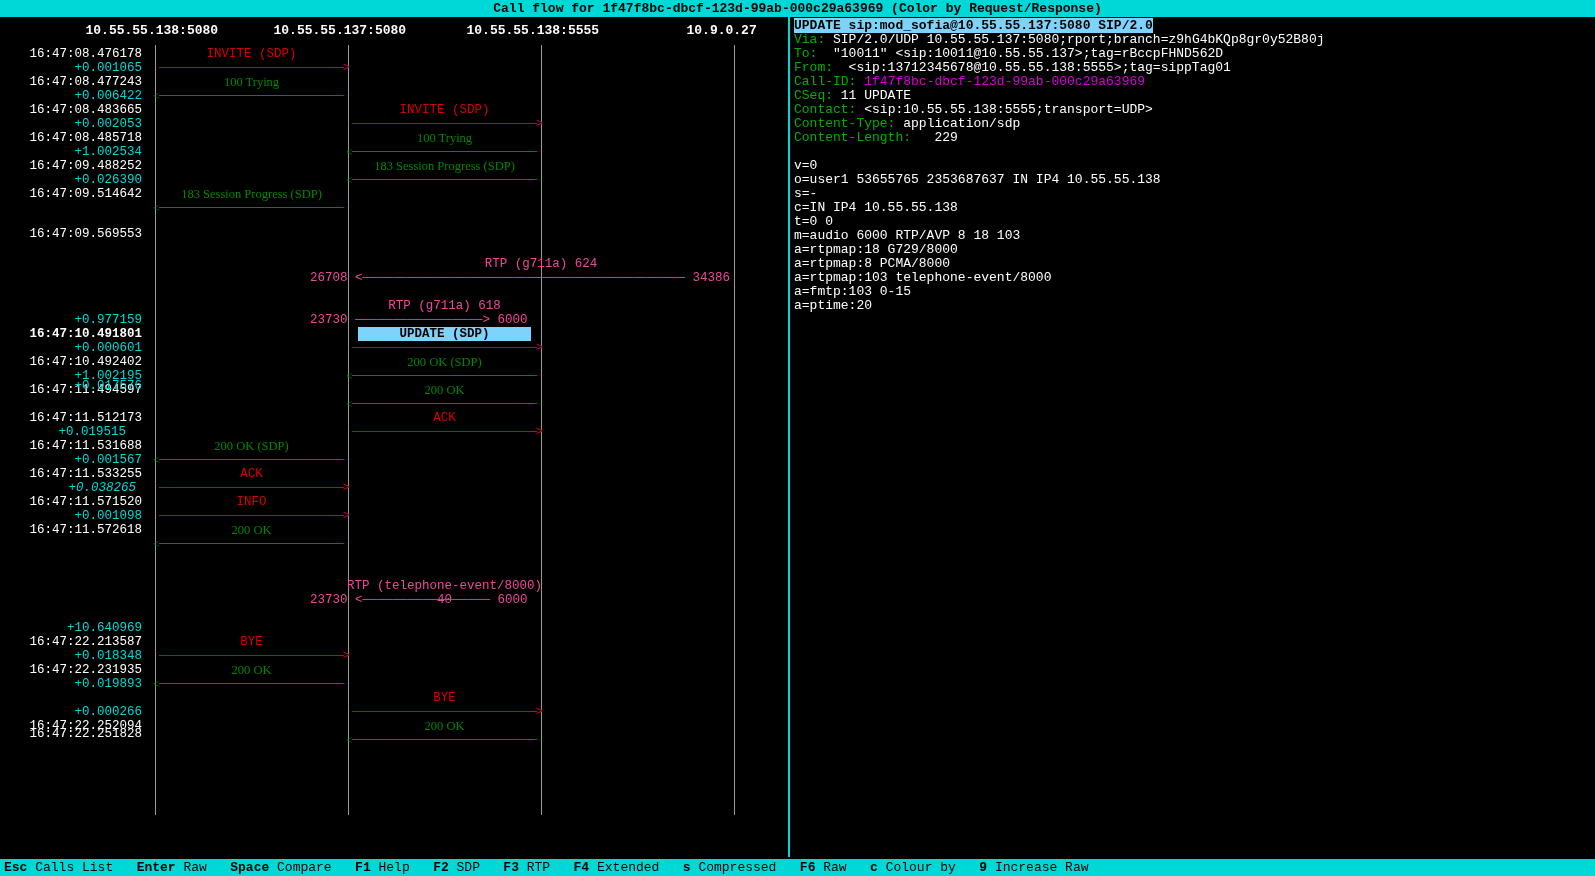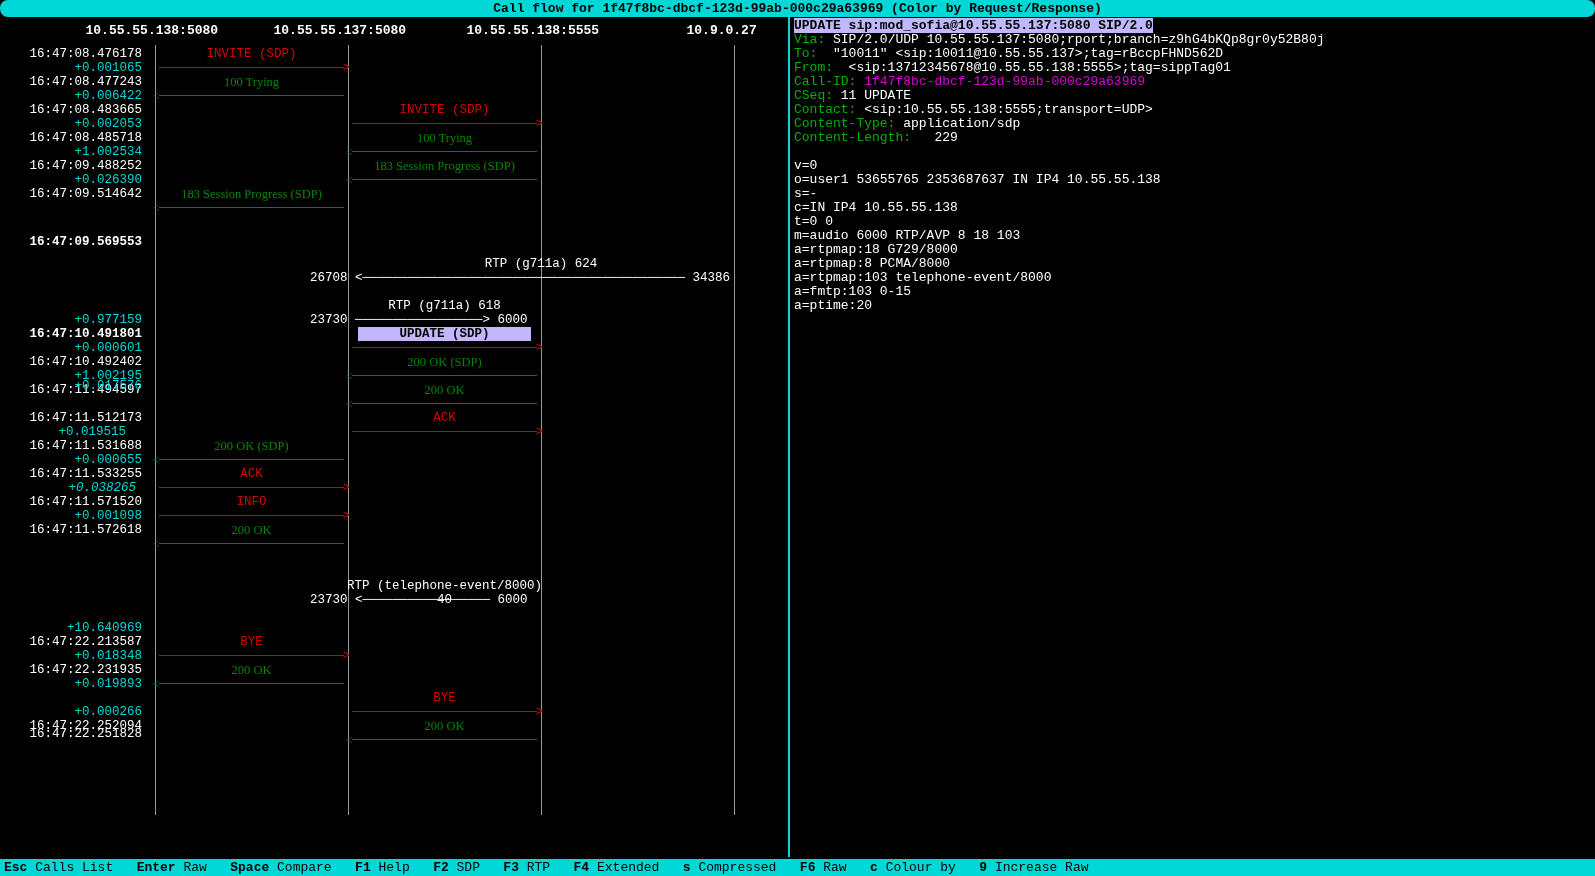--- a/index.html
+++ b/index.html
@@ -13,21 +13,20 @@
   overflow: hidden;
   position: relative;
 }
 .title-bar {
   background: #00d7d7;
   color: #000;
   text-align: center;
   font-weight: bold;
   padding: 1px 0;
   font-size: 13px;
-  border-radius: 8px;
 }
 .main {
   display: flex;
   height: calc(100% - 36px);
 }
 .flow-panel {
   width: 790px;
   position: relative;
   border-right: 2px solid #00d7d7;
 }
@@ -91,26 +90,26 @@
 }
 .arrow-head {
   position: absolute;
   top: 1px;
   font-size: 12px;
   line-height: 12px;
 }
 .c-red { color: #d70000; }
 .c-green { color: #008700; font-family: Liberation Serif, serif; }
 .c-magenta { color: #d700d7; }
-.bg-sel { background: #c4b5fd; color: #000; font-weight: bold; }
+.bg-sel { background: #7dd3fc; color: #000; font-weight: bold; }
 .rtp-row {
   position: absolute;
   height: 14px;
   font-size: 12.5px;
-  color: #ffffff;
+  color: #ec4899;
 }
 .footer {
   position: absolute;
   bottom: 0;
   left: 0;
   right: 0;
   background: #00d7d7;
   color: #000;
   font-size: 13px;
   padding: 1px 4px;
@@ -147,36 +146,36 @@
           <div class="ts-row ts-abs" style="position: absolute; top: 56px; right: 6px; font-weight: normal;">16:47:08.483665</div>
           <div class="ts-row ts-delta" style="position: absolute; top: 70px; right: 6px;">+0.002053</div>
           <div class="ts-row ts-abs" style="position: absolute; top: 84px; right: 6px; font-weight: normal;">16:47:08.485718</div>
           <div class="ts-row ts-delta" style="position: absolute; top: 98px; right: 6px;">+1.002534</div>
           <div class="ts-row ts-abs" style="position: absolute; top: 112px; right: 6px; font-weight: normal;">16:47:09.488252</div>
           <div class="ts-row ts-delta" style="position: absolute; top: 126px; right: 6px;">+0.026390</div>
           <div class="ts-row ts-abs" style="position: absolute; top: 140px; right: 6px; font-weight: normal;">16:47:09.514642</div>
           <div class="ts-row ts-delta" style="position: absolute; top: 154px; right: 6px;"></div>
           <div class="ts-row ts-abs" style="position: absolute; top: 168px; right: 6px; font-weight: normal;"></div>
           <div class="ts-row ts-delta" style="position: absolute; top: 182px; right: 6px;"></div>
-          <div class="ts-row ts-abs" style="position: absolute; top: 188px; right: 6px; font-weight: bold;">16:47:09.569553</div>
+          <div class="ts-row ts-abs" style="position: absolute; top: 180px; right: 6px; font-weight: normal;">16:47:09.569553</div>
           <div class="ts-row ts-delta" style="position: absolute; top: 210px; right: 6px;"></div>
           <div class="ts-row ts-abs" style="position: absolute; top: 224px; right: 6px; font-weight: normal;"></div>
           <div class="ts-row ts-delta" style="position: absolute; top: 238px; right: 6px;"></div>
           <div class="ts-row ts-abs" style="position: absolute; top: 252px; right: 6px; font-weight: normal;"></div>
           <div class="ts-row ts-delta" style="position: absolute; top: 266px; right: 6px;">+0.977159</div>
           <div class="ts-row ts-sel" style="position: absolute; top: 280px; right: 6px; font-weight: bold;">16:47:10.491801</div>
           <div class="ts-row ts-delta" style="position: absolute; top: 294px; right: 6px;">+0.000601</div>
           <div class="ts-row ts-abs" style="position: absolute; top: 308px; right: 6px; font-weight: normal;">16:47:10.492402</div>
           <div class="ts-row ts-delta" style="position: absolute; top: 322px; right: 6px;">+1.002195</div>
           <div class="ts-row ts-abs" style="position: absolute; top: 336px; right: 6px; font-weight: normal;">16:47:11.494597</div>
           <div class="ts-row ts-delta" style="position: absolute; top: 332px; right: 6px;">+0.017576</div>
           <div class="ts-row ts-abs" style="position: absolute; top: 364px; right: 6px; font-weight: normal;">16:47:11.512173</div>
           <div class="ts-row ts-delta" style="position: absolute; top: 378px; right: 22px;">+0.019515</div>
           <div class="ts-row ts-abs" style="position: absolute; top: 392px; right: 6px; font-weight: normal;">16:47:11.531688</div>
-          <div class="ts-row ts-delta" style="position: absolute; top: 406px; right: 6px;">+0.000655</div>
+          <div class="ts-row ts-delta" style="position: absolute; top: 406px; right: 6px;">+0.001567</div>
           <div class="ts-row ts-abs" style="position: absolute; top: 420px; right: 6px; font-weight: normal;">16:47:11.533255</div>
           <div class="ts-row ts-delta" style="position: absolute; top: 434px; right: 12px; font-style: italic;">+0.038265</div>
           <div class="ts-row ts-abs" style="position: absolute; top: 448px; right: 6px; font-weight: normal;">16:47:11.571520</div>
           <div class="ts-row ts-delta" style="position: absolute; top: 462px; right: 6px;">+0.001098</div>
           <div class="ts-row ts-abs" style="position: absolute; top: 476px; right: 6px; font-weight: normal;">16:47:11.572618</div>
           <div class="ts-row ts-delta" style="position: absolute; top: 490px; right: 6px;"></div>
           <div class="ts-row ts-abs" style="position: absolute; top: 504px; right: 6px; font-weight: normal;"></div>
           <div class="ts-row ts-delta" style="position: absolute; top: 518px; right: 6px;"></div>
           <div class="ts-row ts-abs" style="position: absolute; top: 532px; right: 6px; font-weight: normal;"></div>
           <div class="ts-row ts-delta" style="position: absolute; top: 546px; right: 6px;"></div>

